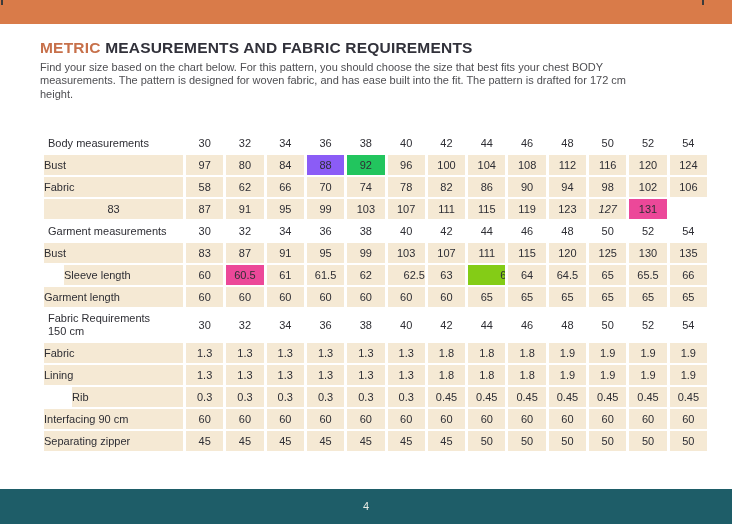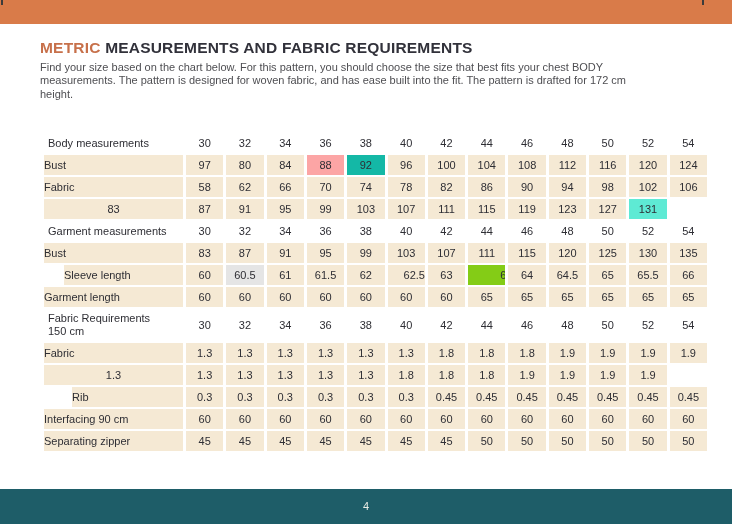--- a/index.html
+++ b/index.html
@@ -135,22 +135,22 @@
         <div class="t-cell">48</div>
         <div class="t-cell">50</div>
         <div class="t-cell">52</div>
         <div class="t-cell">54</div>
       </div>
       <div class="t-row t-data">
         <div class="t-cell label" style="background: rgb(245, 233, 212);">Bust</div>
         <div class="t-cell" style="background: rgb(245, 233, 212);">97</div>
         <div class="t-cell" style="background: rgb(245, 233, 212);">80</div>
         <div class="t-cell" style="background: rgb(245, 233, 212);">84</div>
-        <div class="t-cell" style="background: #fca5a5;">88</div>
-        <div class="t-cell" style="background: #14b8a6;">92</div>
+        <div class="t-cell" style="background: #8b5cf6;">88</div>
+        <div class="t-cell" style="background: #22c55e;">92</div>
         <div class="t-cell" style="background: rgb(245, 233, 212);">96</div>
         <div class="t-cell" style="background: rgb(245, 233, 212);">100</div>
         <div class="t-cell" style="background: rgb(245, 233, 212);">104</div>
         <div class="t-cell" style="background: rgb(245, 233, 212);">108</div>
         <div class="t-cell" style="background: rgb(245, 233, 212);">112</div>
         <div class="t-cell" style="background: rgb(245, 233, 212);">116</div>
         <div class="t-cell" style="background: rgb(245, 233, 212);">120</div>
         <div class="t-cell" style="background: rgb(245, 233, 212);">124</div>
       </div>
       <div class="t-row t-data">
@@ -174,22 +174,22 @@
         <div class="t-cell" style="background: rgb(245, 233, 212);">87</div>
         <div class="t-cell" style="background: rgb(245, 233, 212);">91</div>
         <div class="t-cell" style="background: rgb(245, 233, 212);">95</div>
         <div class="t-cell" style="background: rgb(245, 233, 212);">99</div>
         <div class="t-cell" style="background: rgb(245, 233, 212);">103</div>
         <div class="t-cell" style="background: rgb(245, 233, 212);">107</div>
         <div class="t-cell" style="background: rgb(245, 233, 212);">111</div>
         <div class="t-cell" style="background: rgb(245, 233, 212);">115</div>
         <div class="t-cell" style="background: rgb(245, 233, 212);">119</div>
         <div class="t-cell" style="background: rgb(245, 233, 212);">123</div>
-        <div class="t-cell" style="background: rgb(245, 233, 212);">127</div>
-        <div class="t-cell" style="background: #5eead4;">131</div>
+        <div class="t-cell" style="background: rgb(245, 233, 212); font-style: italic;">127</div>
+        <div class="t-cell" style="background: #ec4899;">131</div>
       </div>
     </div>
     <div class="t-section">
       <div class="t-row t-header">
         <div class="t-cell label">Garment measurements</div>
         <div class="t-cell">30</div>
         <div class="t-cell">32</div>
         <div class="t-cell">34</div>
         <div class="t-cell">36</div>
         <div class="t-cell">38</div>
@@ -214,21 +214,21 @@
         <div class="t-cell" style="background: rgb(245, 233, 212);">111</div>
         <div class="t-cell" style="background: rgb(245, 233, 212);">115</div>
         <div class="t-cell" style="background: rgb(245, 233, 212);">120</div>
         <div class="t-cell" style="background: rgb(245, 233, 212);">125</div>
         <div class="t-cell" style="background: rgb(245, 233, 212);">130</div>
         <div class="t-cell" style="background: rgb(245, 233, 212);">135</div>
       </div>
       <div class="t-row t-data">
         <div class="t-cell label" style="background: rgb(245, 233, 212); margin-left: 20px;">Sleeve length</div>
         <div class="t-cell" style="background: rgb(245, 233, 212);">60</div>
-        <div class="t-cell" style="background: #e5e5e5;">60.5</div>
+        <div class="t-cell" style="background: #ec4899;">60.5</div>
         <div class="t-cell" style="background: rgb(245, 233, 212);">61</div>
         <div class="t-cell" style="background: rgb(245, 233, 212);">61.5</div>
         <div class="t-cell" style="background: rgb(245, 233, 212);">62</div>
         <div class="t-cell" style="background: rgb(245, 233, 212); padding-left: 16px;">62.5</div>
         <div class="t-cell" style="background: rgb(245, 233, 212);">63</div>
         <div class="t-cell" style="background: #84cc16; padding-left: 32px;">63.5</div>
         <div class="t-cell" style="background: rgb(245, 233, 212);">64</div>
         <div class="t-cell" style="background: rgb(245, 233, 212);">64.5</div>
         <div class="t-cell" style="background: rgb(245, 233, 212);">65</div>
         <div class="t-cell" style="background: rgb(245, 233, 212);">65.5</div>
@@ -279,20 +279,21 @@
         <div class="t-cell" style="background: rgb(245, 233, 212);">1.3</div>
         <div class="t-cell" style="background: rgb(245, 233, 212);">1.8</div>
         <div class="t-cell" style="background: rgb(245, 233, 212);">1.8</div>
         <div class="t-cell" style="background: rgb(245, 233, 212);">1.8</div>
         <div class="t-cell" style="background: rgb(245, 233, 212);">1.9</div>
         <div class="t-cell" style="background: rgb(245, 233, 212);">1.9</div>
         <div class="t-cell" style="background: rgb(245, 233, 212);">1.9</div>
         <div class="t-cell" style="background: rgb(245, 233, 212);">1.9</div>
       </div>
       <div class="t-row t-data">
+        <div class="t-cell label" style="background: rgb(245, 233, 212);">Lining</div>
         <div class="t-cell" style="background: rgb(245, 233, 212);">1.3</div>
         <div class="t-cell" style="background: rgb(245, 233, 212);">1.3</div>
         <div class="t-cell" style="background: rgb(245, 233, 212);">1.3</div>
         <div class="t-cell" style="background: rgb(245, 233, 212);">1.3</div>
         <div class="t-cell" style="background: rgb(245, 233, 212);">1.3</div>
         <div class="t-cell" style="background: rgb(245, 233, 212);">1.3</div>
         <div class="t-cell" style="background: rgb(245, 233, 212);">1.8</div>
         <div class="t-cell" style="background: rgb(245, 233, 212);">1.8</div>
         <div class="t-cell" style="background: rgb(245, 233, 212);">1.8</div>
         <div class="t-cell" style="background: rgb(245, 233, 212);">1.9</div>

